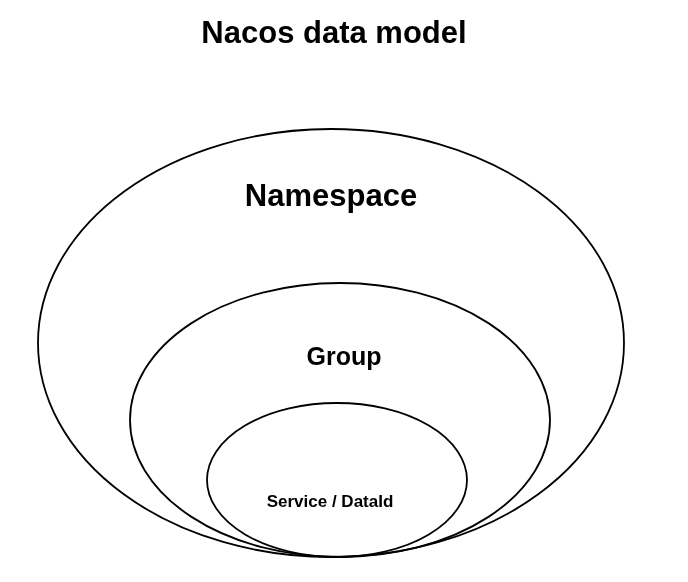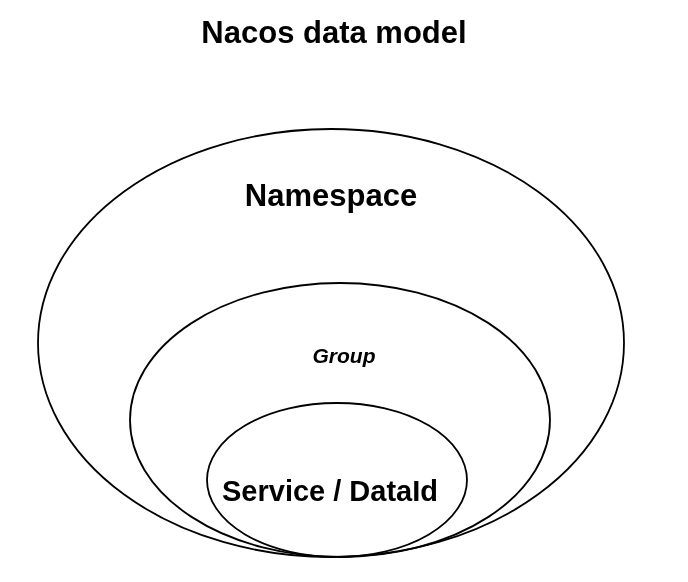--- a/index.html
+++ b/index.html
@@ -40,27 +40,26 @@
     font-size: 31px;
   }
   .label-namespace {
     left: 331px;
     top: 196px;
     font-size: 31px;
   }
   .label-group {
     left: 344px;
     top: 356px;
-    font-size: 21px;
-    font-style: italic;
+    font-size: 25px;
   }
   .label-service {
     left: 330px;
-    top: 491px;
-    font-size: 29px;
+    top: 502px;
+    font-size: 17px;
   }
 </style>
 </head>
 <body>
 
 <div class="canvas">
 
   <svg width="688" height="582" viewBox="0 0 688 582">
     <ellipse class="ellipse" cx="331" cy="343" rx="293" ry="214"></ellipse>
     <ellipse class="ellipse" cx="340" cy="420" rx="210" ry="137"></ellipse>

